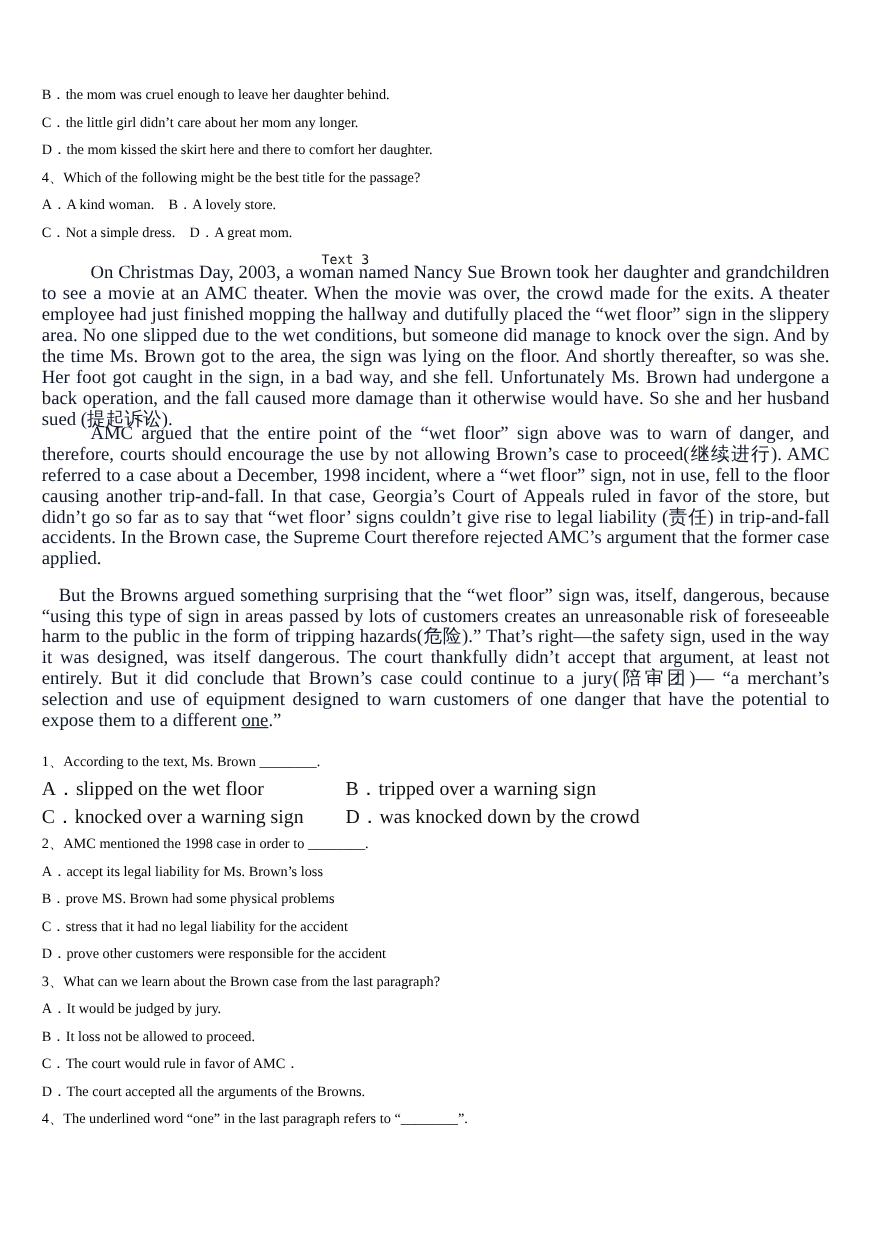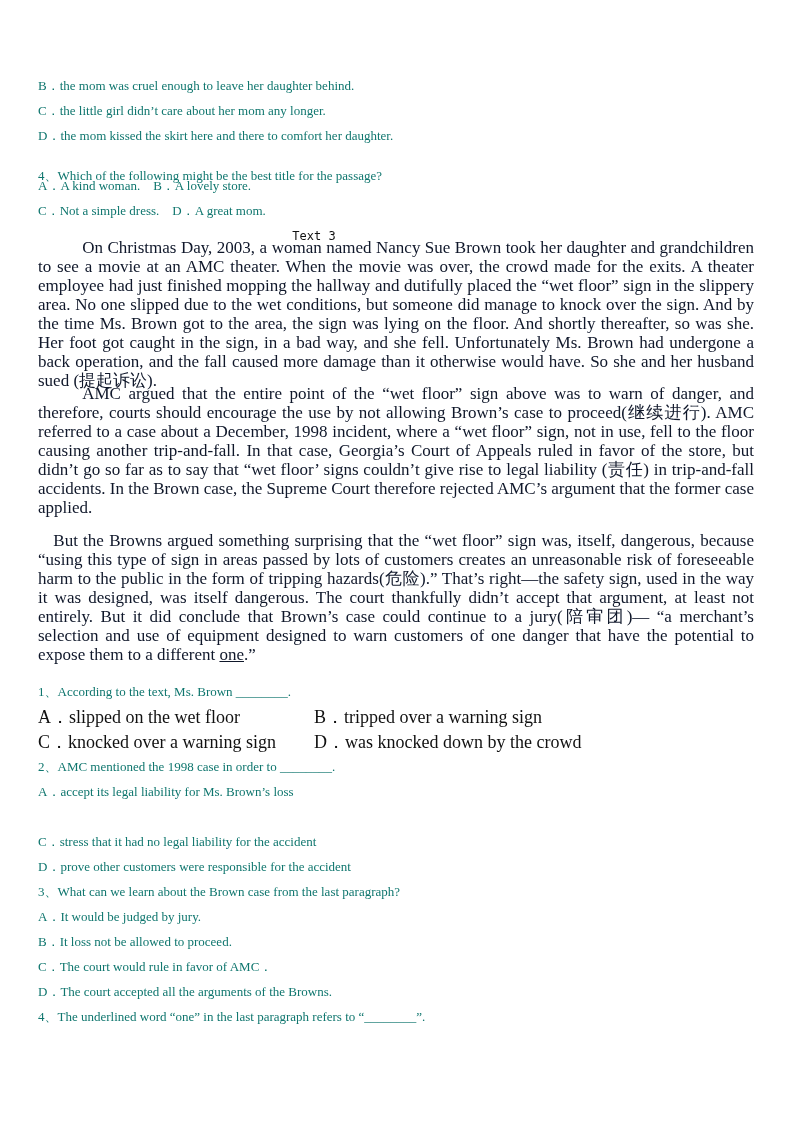--- a/index.html
+++ b/index.html
@@ -1,20 +1,20 @@
 <!DOCTYPE html>
 <html><head>
   <meta charset="utf-8">
   <style>
     html, body { margin: 0; padding: 0; background: #ffffff; }
     body { width: 794px; height: 1123px; position: relative; overflow: hidden; color: #111; }
     .page { position: absolute; left: 0; top: 0; width: 794px; height: 1123px; }
     .line {
       position: absolute; left: 38px; white-space: nowrap;
-      font-family: "Liberation Serif", serif; font-size: 13px; line-height: 16px; color: #0f766e;
+      font-family: "Liberation Serif", serif; font-size: 13px; line-height: 16px; color: #000000;
     }
     .para {
       position: absolute; left: 38px; width: 716px;
       font-family: "Liberation Serif", serif; font-size: 17px; line-height: 19px; color: #0f172a;
       text-align: justify; text-align-last: left;
     }
     .indent { text-indent: 2.6em; }
     .indent-small { text-indent: 0.9em; }
     .col2 { position: absolute; left: 314px; top: 0; white-space: nowrap; }
     .title {
@@ -26,21 +26,21 @@
     .rowwrap .a { position: absolute; left: 0; top: 0; white-space: nowrap; }
   </style>
 </head>
 <body>
 
 <div class="page">
 
   <div class="line" style="top:78px;">B．the mom was cruel enough to leave her daughter behind.</div>
   <div class="line" style="top:103px;">C．the little girl didn’t care about her mom any longer.</div>
   <div class="line" style="top:128px;">D．the mom kissed the skirt here and there to comfort her daughter.</div>
-  <div class="line" style="top:168px;">4、Which of the following might be the best title for the passage?</div>
+  <div class="line" style="top:153px;">4、Which of the following might be the best title for the passage?</div>
   <div class="line" style="top:178px;">A．A kind woman.　B．A lovely store.</div>
   <div class="line" style="top:203px;">C．Not a simple dress.　D．A great mom.</div>
 
   <div class="title" style="top:229px;">Text 3</div>
 
   <div class="para indent" style="top:238px;">On Christmas Day, 2003, a woman named Nancy Sue Brown took her daughter and grandchildren to see a movie at an AMC theater. When the movie was over, the crowd made for the exits. A theater employee had just finished mopping the hallway and dutifully placed the “wet floor” sign in the slippery area. No one slipped due to the wet conditions, but someone did manage to knock over the sign. And by the time Ms. Brown got to the area, the sign was lying on the floor. And shortly thereafter, so was she. Her foot got caught in the sign, in a bad way, and she fell. Unfortunately Ms. Brown had undergone a back operation, and the fall caused more damage than it otherwise would have. So she and her husband sued (提起诉讼).</div>
   <div class="para indent" style="top:384px;">AMC argued that the entire point of the “wet floor” sign above was to warn of danger, and therefore, courts should encourage the use by not allowing Brown’s case to proceed(继续进行). AMC referred to a case about a December, 1998 incident, where a “wet floor” sign, not in use, fell to the floor causing another trip-and-fall. In that case, Georgia’s Court of Appeals ruled in favor of the store, but didn’t go so far as to say that “wet floor’ signs couldn’t give rise to legal liability (责任) in trip-and-fall accidents. In the Brown case, the Supreme Court therefore rejected AMC’s argument that the former case applied.</div>
   <div class="para indent-small" style="top:531px;"><span>But the Browns argued something surprising that the “wet floor” sign was, itself, dangerous, because “using this type of sign in areas passed by lots of customers creates an unreasonable risk of foreseeable harm to the public in the form of tripping hazards(危险).” That’s right—the safety sign, used in the way it was designed, was itself dangerous. The court thankfully didn’t accept that argument, at least not entirely. But it did conclude that Brown’s case could continue to a jury(陪审团)— “a merchant’s selection and use of equipment designed to warn customers of one danger that have the potential to expose them to a different </span><span class="u">one</span><span>.”</span></div>
 
   <div class="line" style="top:684px;">1、According to the text, Ms. Brown ________.</div>
@@ -48,20 +48,21 @@
     <span class="a">A．slipped on the wet floor</span>
     <span class="col2" style="left:276px;">B．tripped over a warning sign</span>
   </div>
   <div class="rowwrap" style="top:734px;">
     <span class="a">C．knocked over a warning sign</span>
     <span class="col2" style="left:276px;">D．was knocked down by the crowd</span>
   </div>
 
   <div class="line" style="top:759px;">2、AMC mentioned the 1998 case in order to ________.</div>
   <div class="line" style="top:784px;">A．accept its legal liability for Ms. Brown’s loss</div>
+  <div class="line" style="top:809px;">B．prove MS. Brown had some physical problems</div>
   <div class="line" style="top:859px;">D．prove other customers were responsible for the accident</div>
   <div class="line" style="top:834px;">C．stress that it had no legal liability for the accident</div>
 
   <div class="line" style="top:884px;">3、What can we learn about the Brown case from the last paragraph?</div>
   <div class="line" style="top:909px;">A．It would be judged by jury.</div>
   <div class="line" style="top:934px;">B．It loss not be allowed to proceed.</div>
   <div class="line" style="top:959px;">C．The court would rule in favor of AMC．</div>
   <div class="line" style="top:984px;">D．The court accepted all the arguments of the Browns.</div>
 
   <div class="line" style="top:1009px;">4、The underlined word “one” in the last paragraph refers to “________”.</div>

